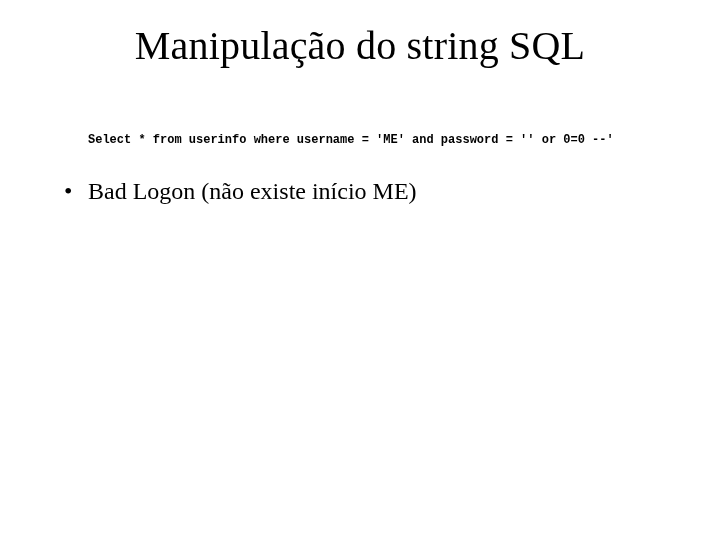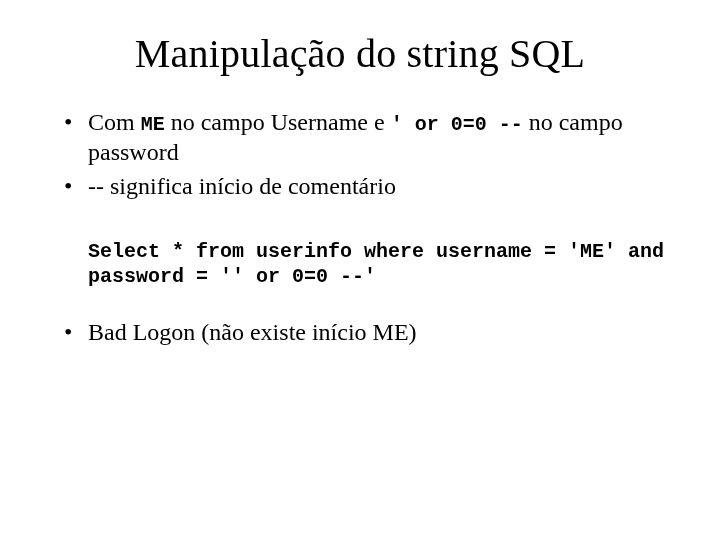--- a/index.html
+++ b/index.html
@@ -8,21 +8,21 @@
     width: 720px;
     height: 540px;
     background: #fff;
     font-family: "Times New Roman", Times, serif;
     color: #000;
   }
   .slide {
     box-sizing: border-box;
     width: 720px;
     height: 540px;
-    padding: 20px 40px 20px 40px;
+    padding: 12px 40px 20px 40px;
   }
   h1.title {
     font-weight: normal;
     font-size: 40px;
     text-align: center;
     margin: 10px 0 30px 0;
     letter-spacing: 0.2px;
   }
   ul.bullets {
     list-style: none;
@@ -43,46 +43,37 @@
     top: 0;
   }
   .mono {
     font-family: "Courier New", Courier, monospace;
     font-weight: bold;
     font-size: 20px;
   }
   .code-block {
     font-family: "Courier New", Courier, monospace;
     font-weight: bold;
-    font-size: 20px;
+    font-size: 12px;
     line-height: 1.25;
     margin: 6px 0 0 48px;
     white-space: normal;
     max-width: 600px;
   }
   .gap {
     height: 28px;
   }
 </style>
 </head>
 <body>
 
 <div class="slide">
 
   <h1 class="title">Manipulação do string SQL</h1>
 
-  <ul class="bullets">
-
-    <li>
-      <span>Com </span><span class="mono">ME</span><span> no campo Username e </span><span class="mono">' or 0=0 --</span><span> no campo password</span>
-    </li>
-
-    <li>-- significa início de comentário</li>
-
-  </ul>
 
   <div class="gap"></div>
 
 
   <div class="code-block">Select * from userinfo where username = 'ME' and password = '' or 0=0 --'</div>
 
   <div class="gap"></div>
 
   <ul class="bullets">
     <li>Bad Logon (não existe início ME)</li>

